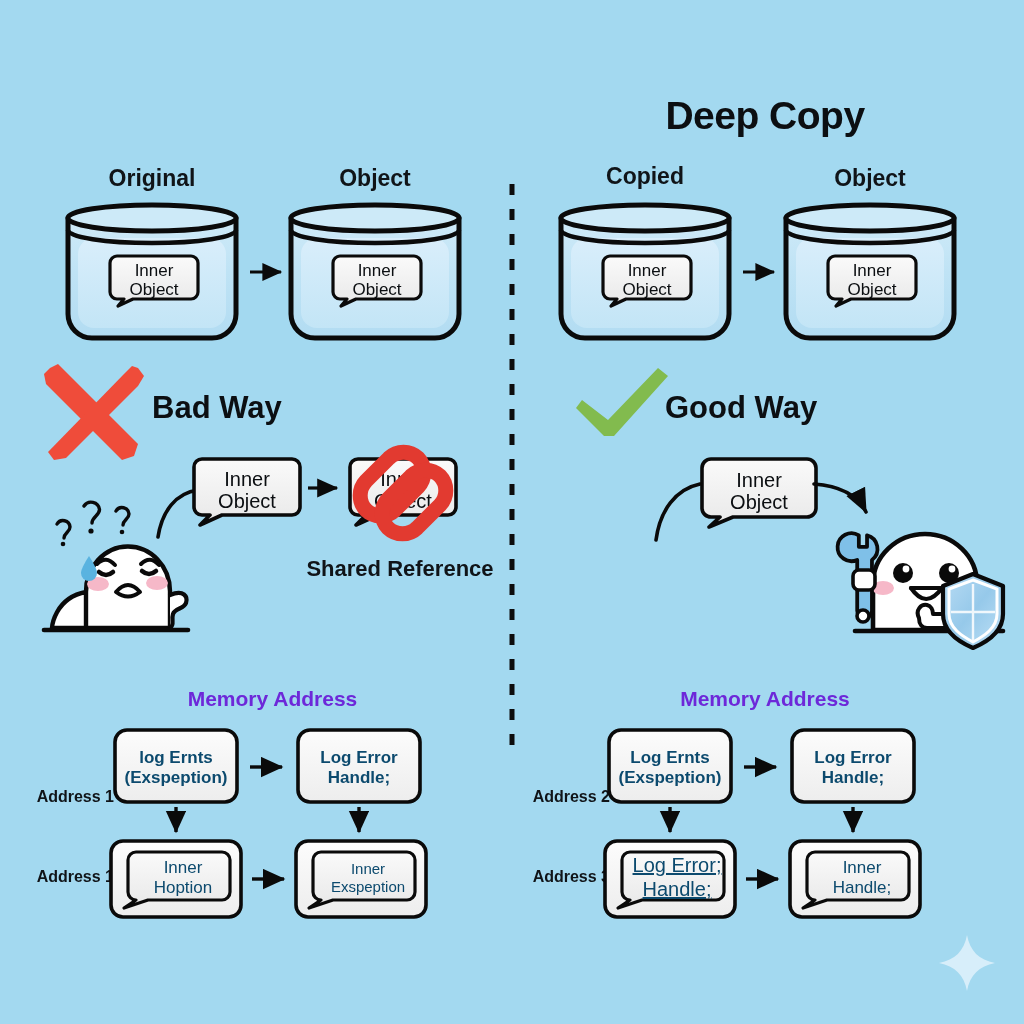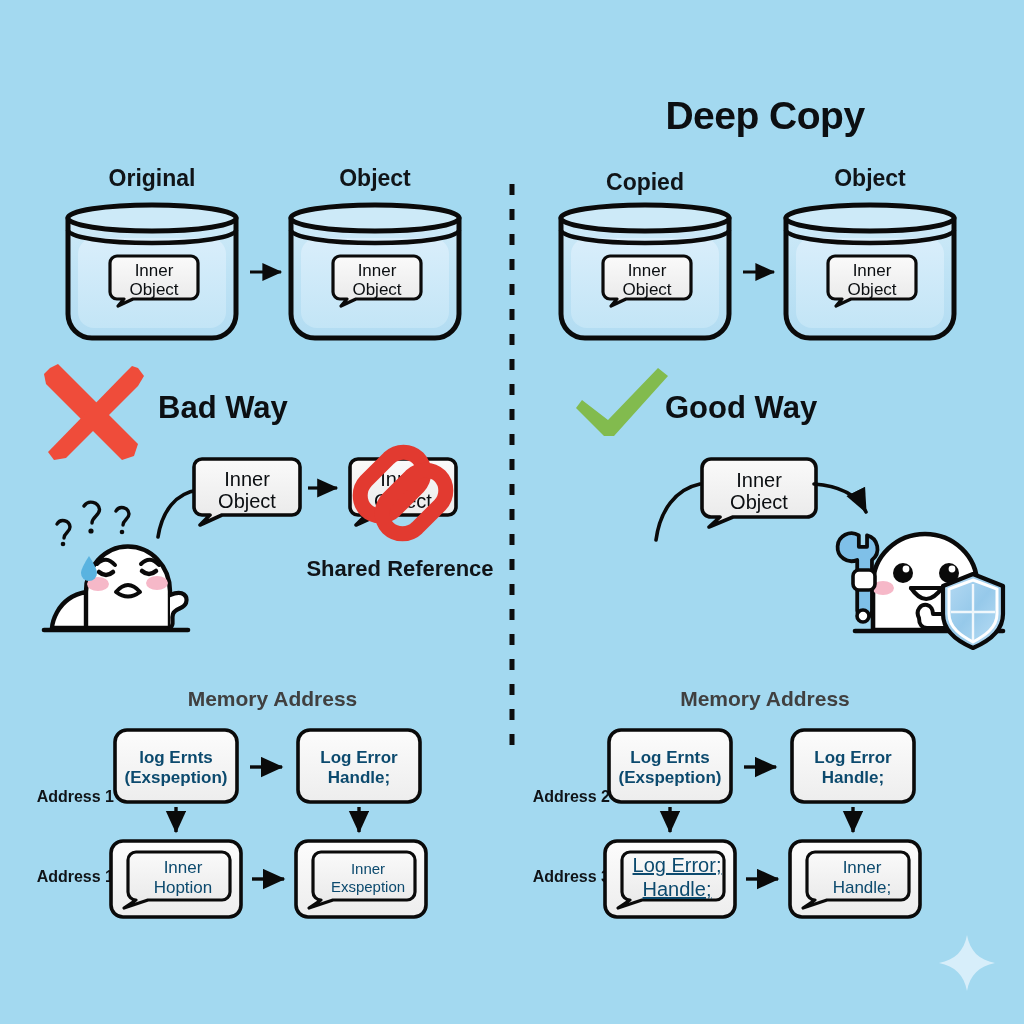--- a/index.html
+++ b/index.html
@@ -41,21 +41,21 @@
   .sub-label {
     font-size: 23px;
     font-weight: bold;
     color: #101418;
     white-space: nowrap;
     text-align: center;
   }
   .mem-title {
     font-size: 21px;
     font-weight: bold;
-    color: #404040;
+    color: #6d28d9;
     white-space: nowrap;
     text-align: center;
   }
   .addr-label {
     font-size: 16px;
     font-weight: bold;
     color: #101418;
     white-space: nowrap;
     text-align: right;
   }
@@ -198,21 +198,21 @@
     </div>
   </div>
 
   <svg class="abs" style="left:38px; top:362px;" width="112" height="100">
     <g fill="#ef4c3a">
       <path d="M12,6 L20,2 L28,10 L100,82 L96,94 L84,98 L8,22 L6,12 Z"></path>
       <path d="M100,6 L106,14 L100,24 L28,96 L16,98 L10,90 L86,12 L94,4 Z"></path>
     </g>
   </svg>
 
-  <div class="abs way-title" style="left:158px; top:390px;">Bad Way</div>
+  <div class="abs way-title" style="left:152px; top:390px;">Bad Way</div>
 
   <svg class="abs" style="left:30px; top:500px;" width="190" height="142">
 
     <g fill="none" stroke="#0a0a0a" stroke-width="3.4" stroke-linecap="round">
       <path d="M27,24 a7,7 0 0 1 13,3 c0,5 -6,6 -6,11"></path>
       <path d="M54,6 a8.5,8.5 0 0 1 15.5,3.5 c0,6 -7.5,7.5 -7.5,13.5"></path>
       <path d="M86,11 a7,7 0 0 1 13,3 c0,5 -6,6 -6,11"></path>
     </g>
     <g fill="#0a0a0a">
       <circle cx="33" cy="44" r="2.3"></circle>
@@ -336,21 +336,21 @@
       <path d="M28,14 L114,14 a8,8 0 0 1 8,8 L122,54 a8,8 0 0 1 -8,8 L40,62 L16,70 L28,62 a8,8 0 0 1 -8,-8 L20,22 a8,8 0 0 1 8,-8 Z" fill="url(#bubbleGrad)" stroke="#0a0a0a" stroke-width="3.2" stroke-linejoin="round"></path>
     </svg>
     <div class="mbox-text sm" style="font-weight:normal; font-size:15px; padding-left:14px; padding-bottom:6px;">
       <span>Inner</span>
       <span>Exspeption</span>
     </div>
   </div>
 
   <div class="abs big-title" style="left:540px; top:94px; width:450px;">Deep Copy</div>
 
-  <div class="abs sub-label" style="left:555px; top:169px; width:180px;text-align:center;">Copied</div>
+  <div class="abs sub-label" style="left:555px; top:163px; width:180px;text-align:center;">Copied</div>
   <div class="abs sub-label" style="left:780px; top:165px; width:180px;">Object</div>
 
   <div class="jar" style="left:555px; top:196px;">
     <svg width="180" height="144" viewBox="0 0 180 144">
       <path d="M6,22 L6,118 a24,24 0 0 0 24,24 L150,142 a24,24 0 0 0 24,-24 L174,22 Z" fill="url(#glassGrad)" stroke="#0a0a0a" stroke-width="5" stroke-linejoin="round"></path>
       <rect x="16" y="42" width="148" height="90" rx="16" fill="url(#innerGrad)" stroke="none"></rect>
       <ellipse cx="90" cy="22" rx="84" ry="13" fill="#cdeaf8" stroke="#0a0a0a" stroke-width="5"></ellipse>
       <path d="M6,34 a84,13 0 0 0 168,0" fill="none" stroke="#0a0a0a" stroke-width="4.5"></path>
     </svg>
   </div>

